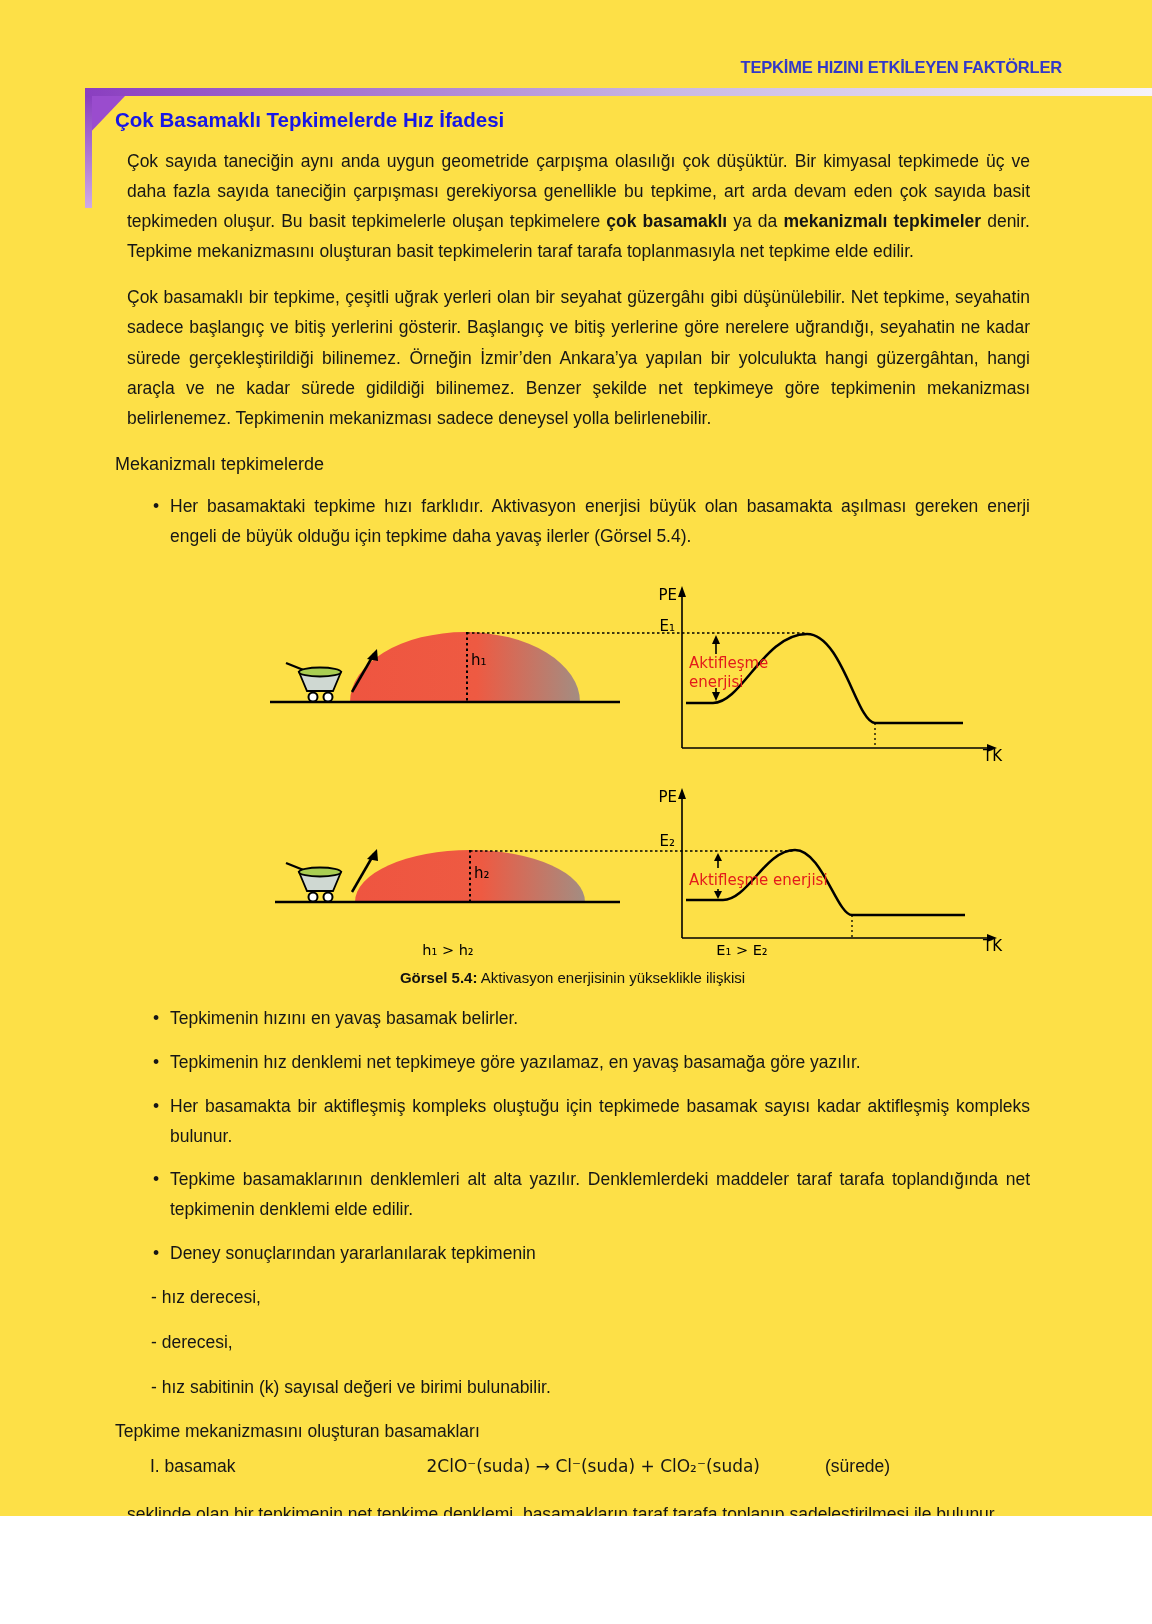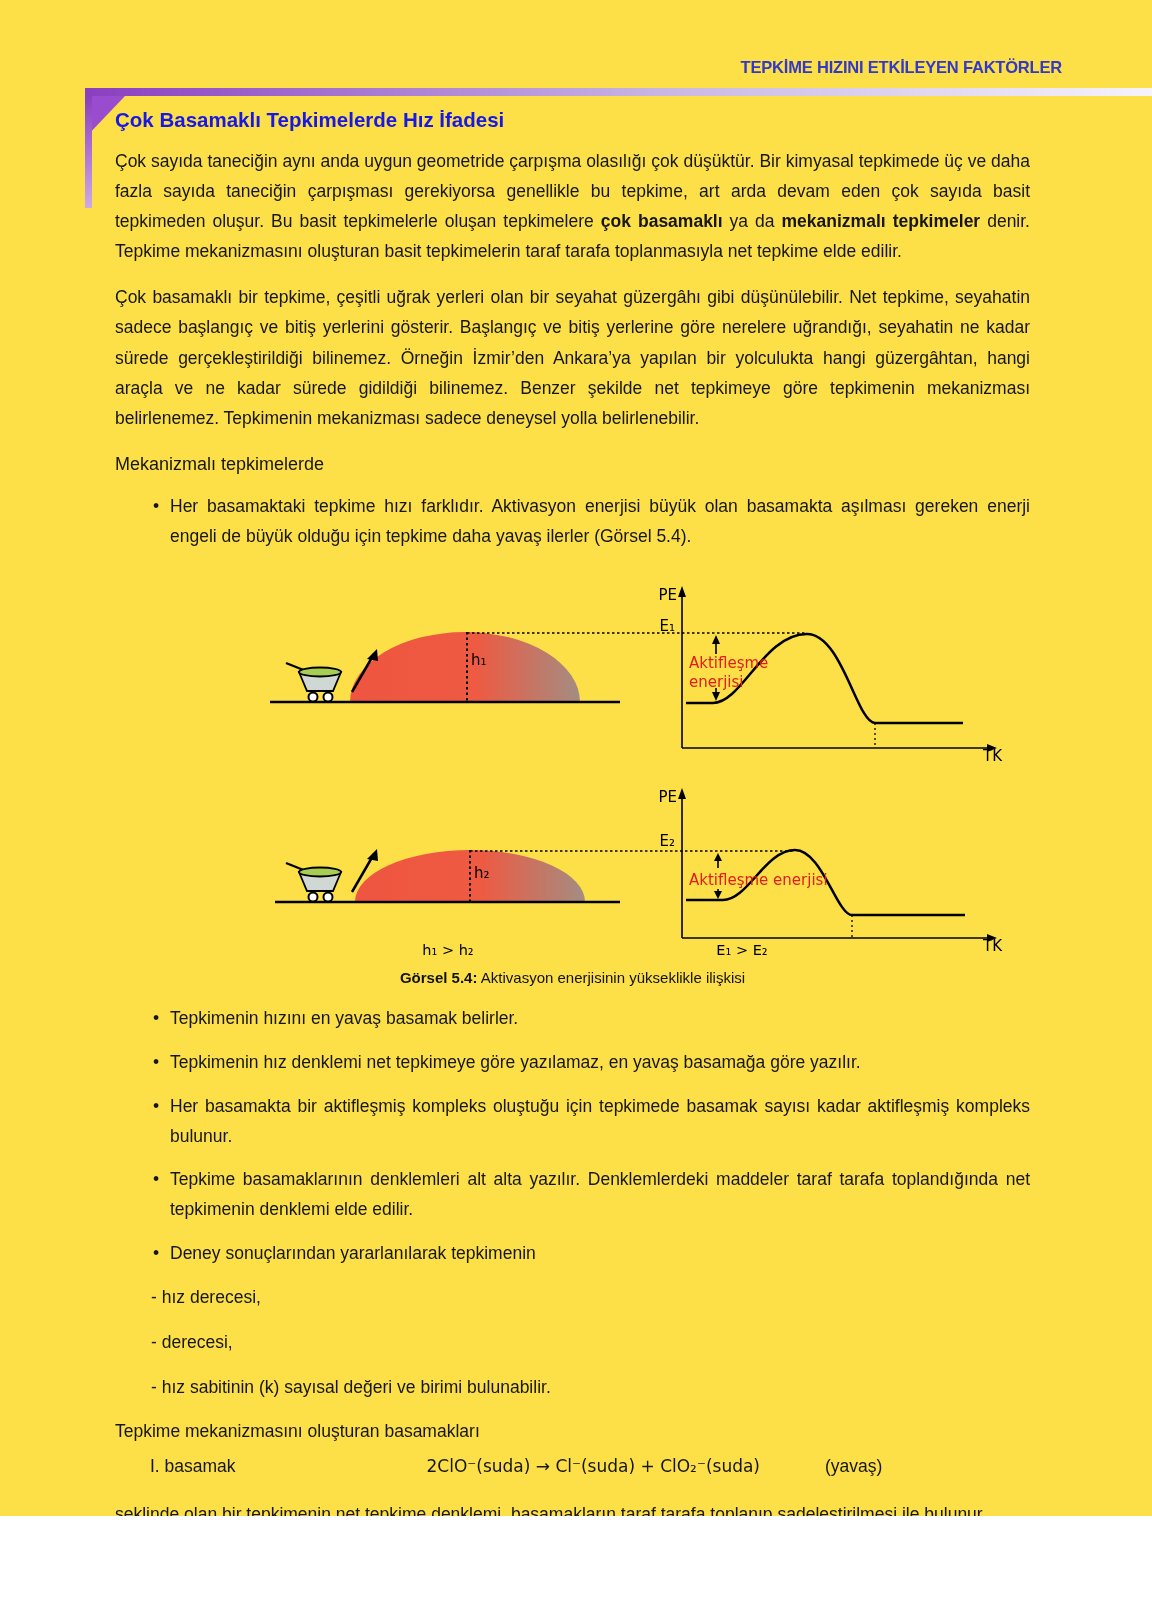--- a/index.html
+++ b/index.html
@@ -29,21 +29,21 @@
     position:absolute;top:96px;left:85px;width:7px;height:112px;
     background:linear-gradient(#8a3ec0,#cfaae6);
   }
   
   .content{padding:108px 122px 0 115px;}
   h1.section-title{
     margin:0 0 14px 0;
     font-size:20.5px;font-weight:bold;color:#1717e6;
   }
   p.para{
-    margin:0 0 16px 0;
+    margin:0 0 16px 12px;
     font-size:17.5px;line-height:1.72;text-align:justify;
   }
   p.lead{margin:2px 0 12px 0;font-size:18px;line-height:1.72;}
   .bullet{
     position:relative;
     margin:0 0 14px 38px;padding-left:17px;
     font-size:17.5px;line-height:1.7;text-align:justify;
   }
   .bullet .dot{position:absolute;left:0;top:0;}
   figure{margin:0;padding:0;}
@@ -187,21 +187,21 @@
 
     <div class="subitem">- hız derecesi,</div>
     <div class="subitem">- derecesi,</div>
     <div class="subitem">- hız sabitinin (k) sayısal değeri ve birimi bulunabilir.</div>
 
     <p class="mech-heading">Tepkime mekanizmasını oluşturan basamakları</p>
 
     <div class="eqrow">
       <span class="eqlabel">I. basamak</span>
       <span class="eqformula">2ClO⁻(suda) → Cl⁻(suda) + ClO₂⁻(suda)</span>
-      <span class="eqnote">(yavaş)</span>
+      <span class="eqnote">(sürede)</span>
     </div>
 
     <p class="para closing">şeklinde olan bir tepkimenin net tepkime denklemi, basamakların taraf tarafa toplanıp sadeleştirilmesi ile bulunur.</p>
 
   </div>
 
   <div class="pagenum-wrap">
     <span class="pagenum">291</span>
     <span class="pagebar"></span>
   </div>

